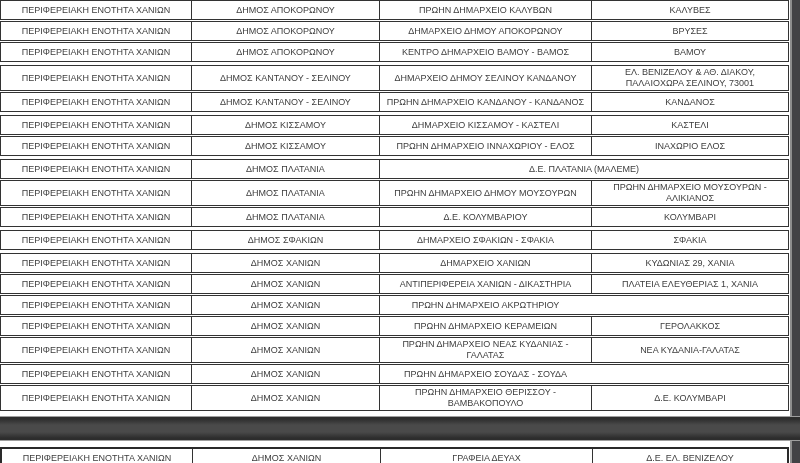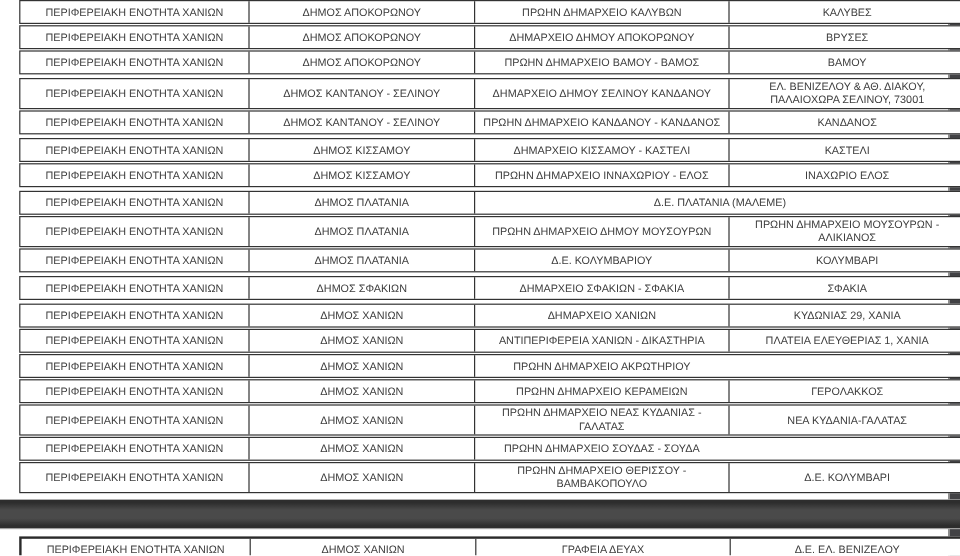--- a/index.html
+++ b/index.html
@@ -16,21 +16,21 @@
   }
   
   .right-strip {
     position: absolute;
     top: 0; bottom: 0;
     left: 789px; width: 11px;
     background: linear-gradient(to right, #ffffff 0px, #ffffff 1px, #8d8d8d 1px, #8d8d8d 3px, #424245 3px, #424245 11px);
     z-index: 0;
   }
   .page { position: relative; width: 789px; z-index: 1; }
-  .group { margin-bottom: 3px; margin-left: 16px; }
+  .group { margin-bottom: 3px; }
   .group:last-child { margin-bottom: 0; }
   .row {
     display: flex;
     border: 1px solid #333333;
     margin-top: 1px;
     background: #ffffff;
     box-sizing: border-box;
     width: 789px;
   }
   .group > .row:first-child { margin-top: 0; }
@@ -77,21 +77,21 @@
       </div>
       <div class="row">
         <div class="cell c1">ΠΕΡΙΦΕΡΕΙΑΚΗ ΕΝΟΤΗΤΑ ΧΑΝΙΩΝ</div>
         <div class="cell c2">ΔΗΜΟΣ ΑΠΟΚΟΡΩΝΟΥ</div>
         <div class="cell c3">ΔΗΜΑΡΧΕΙΟ ΔΗΜΟΥ ΑΠΟΚΟΡΩΝΟΥ</div>
         <div class="cell c4">ΒΡΥΣΕΣ</div>
       </div>
       <div class="row">
         <div class="cell c1">ΠΕΡΙΦΕΡΕΙΑΚΗ ΕΝΟΤΗΤΑ ΧΑΝΙΩΝ</div>
         <div class="cell c2">ΔΗΜΟΣ ΑΠΟΚΟΡΩΝΟΥ</div>
-        <div class="cell c3">ΠΡΩΗΝ ΔΗΜΑΡΧΕΙΟ ΒΑΜΟΥ - ΒΑΜΟΣ</div>
+        <div class="cell c3">ΚΕΝΤΡΟ ΔΗΜΑΡΧΕΙΟ ΒΑΜΟΥ - ΒΑΜΟΣ</div>
         <div class="cell c4">ΒΑΜΟΥ</div>
       </div>
     </div>
 
     <div class="group">
       <div class="row">
         <div class="cell c1">ΠΕΡΙΦΕΡΕΙΑΚΗ ΕΝΟΤΗΤΑ ΧΑΝΙΩΝ</div>
         <div class="cell c2">ΔΗΜΟΣ ΚΑΝΤΑΝΟΥ - ΣΕΛΙΝΟΥ</div>
         <div class="cell c3">ΔΗΜΑΡΧΕΙΟ ΔΗΜΟΥ ΣΕΛΙΝΟΥ ΚΑΝΔΑΝΟΥ</div>
         <div class="cell c4">ΕΛ. ΒΕΝΙΖΕΛΟΥ &amp; ΑΘ. ΔΙΑΚΟΥ, ΠΑΛΑΙΟΧΩΡΑ ΣΕΛΙΝΟΥ, 73001</div>

